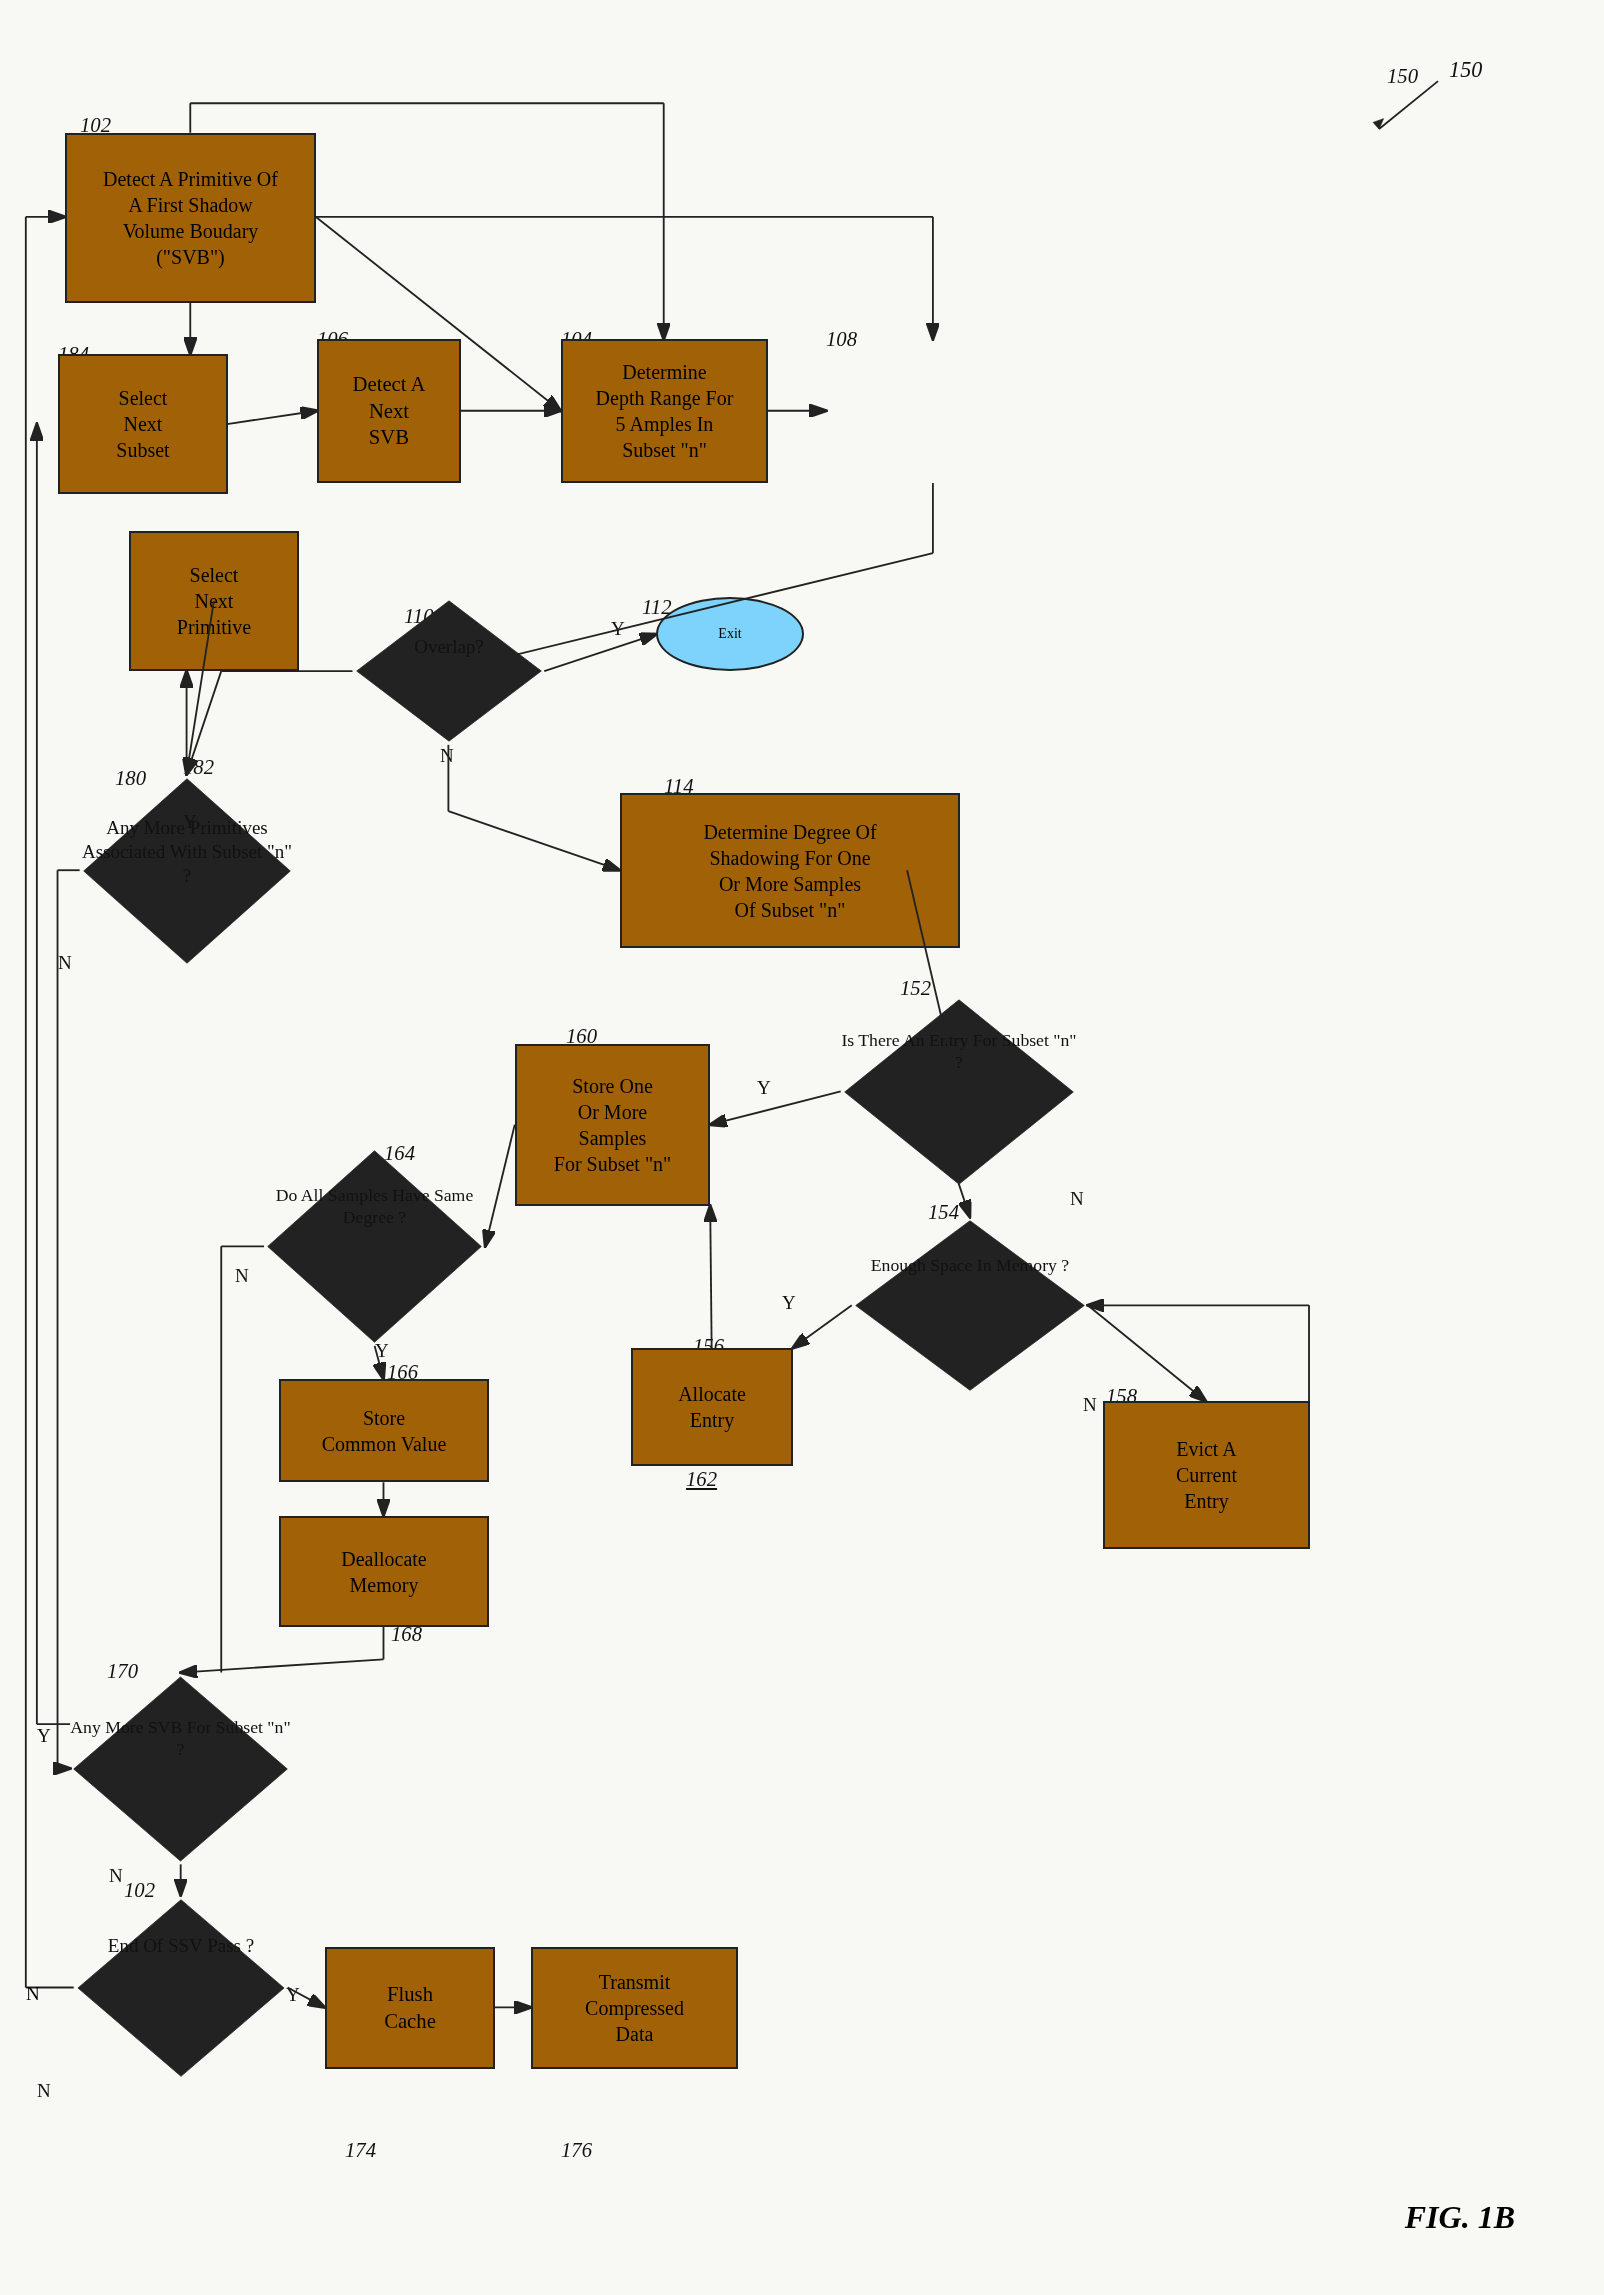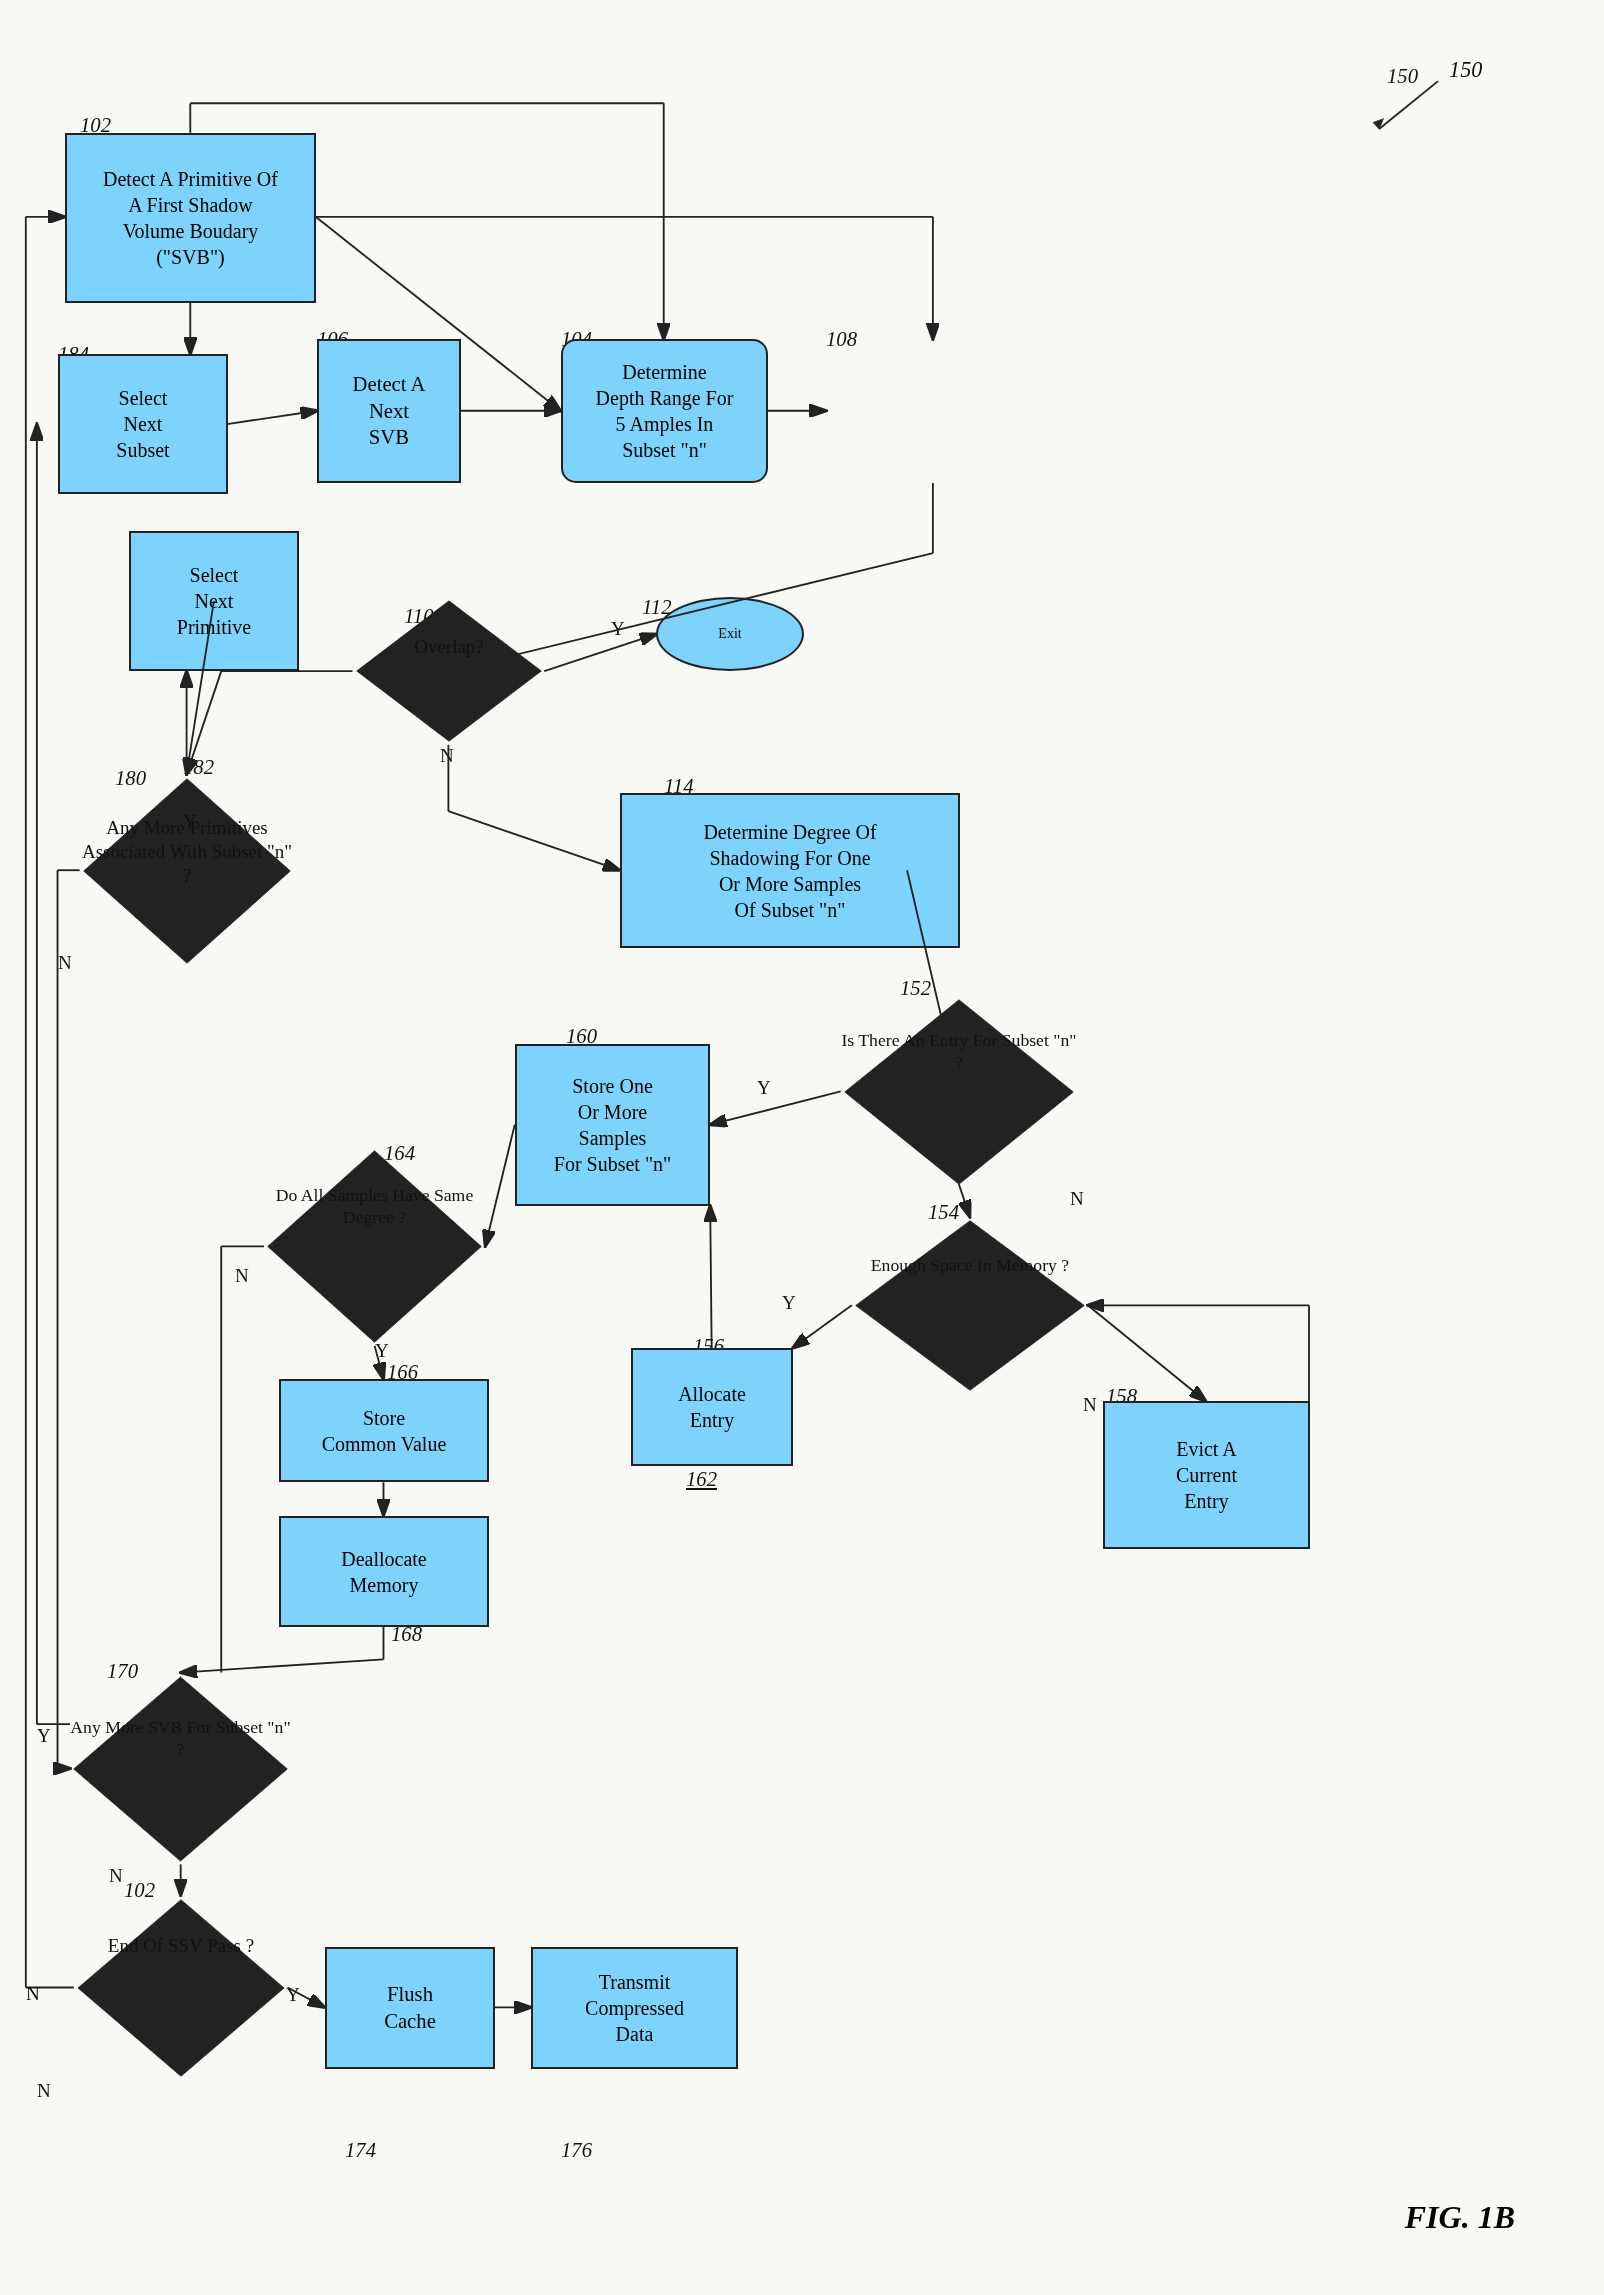--- a/index.html
+++ b/index.html
@@ -15,21 +15,21 @@
     .diagram-container {
       position: relative;
       width: 1604px;
       height: 2295px;
       background: #f8f8f4;
     }
 
     .box {
       position: absolute;
       border: 2.2px solid #222;
-      background: #7dd3fc;
+      background: #a16207;
       text-align: center;
       display: flex;
       align-items: center;
       justify-content: center;
       font-size: 20.7px;
       line-height: 1.3;
       padding: 5.9px;
     }
 
     .diamond-inner {
@@ -115,21 +115,21 @@
   <span class="label" style="top:328px; left:317px;">106</span>
 
   <div class="box" style="top:339px; left:317px; width:144px; height:144px; font-size:20.7px;">
     <span style="white-space:pre-line;">Detect A
 Next
 SVB</span>
   </div>
 
   <span class="label" style="top:328px; left:561px;">104</span>
 
-  <div class="box" style="top:339px; left:561px; width:207px; height:144px; font-size:20px;border-radius:15px;">
+  <div class="box" style="top:339px; left:561px; width:207px; height:144px; font-size:20px;">
     <span style="white-space:pre-line;">Determine
 Depth Range For
 5 Amples In
 Subset "n"</span>
   </div>
 
   <span class="label" style="top:328px; left:826px;">108</span>
 
 
   <div class="box" style="top:531px; left:129px; width:170px; height:140px; font-size:20px;">

